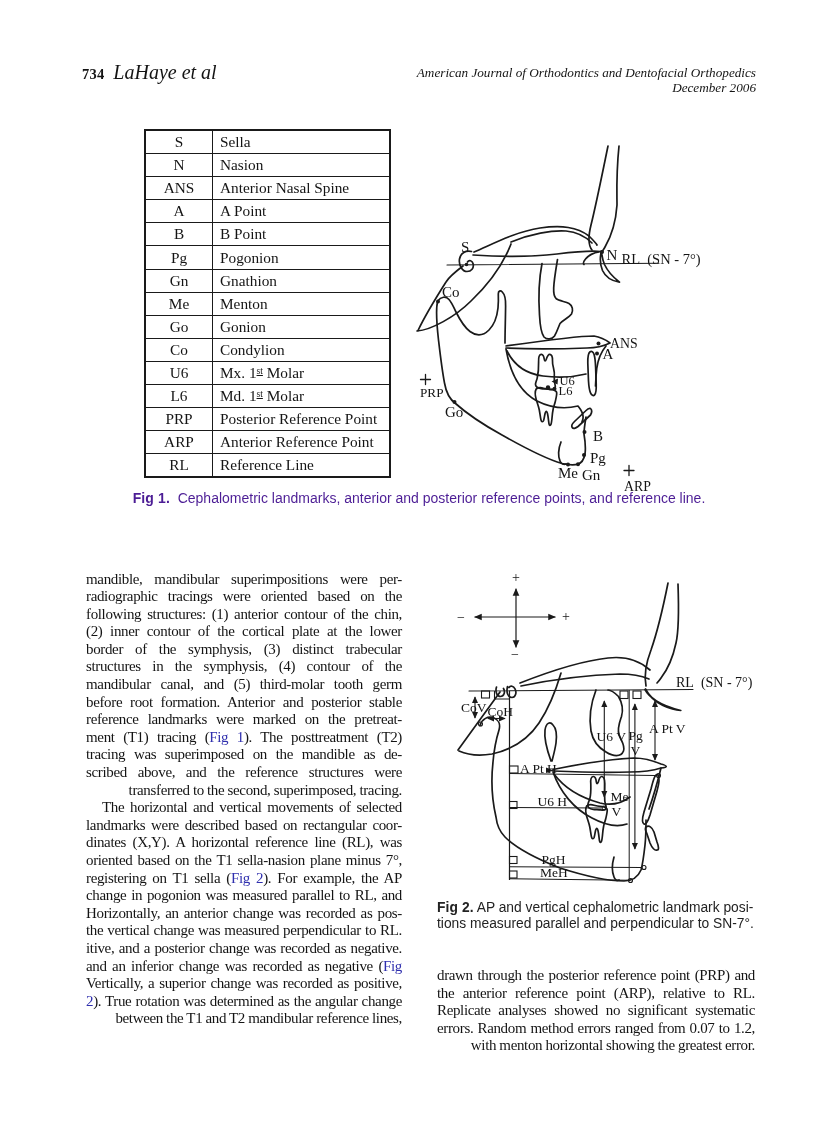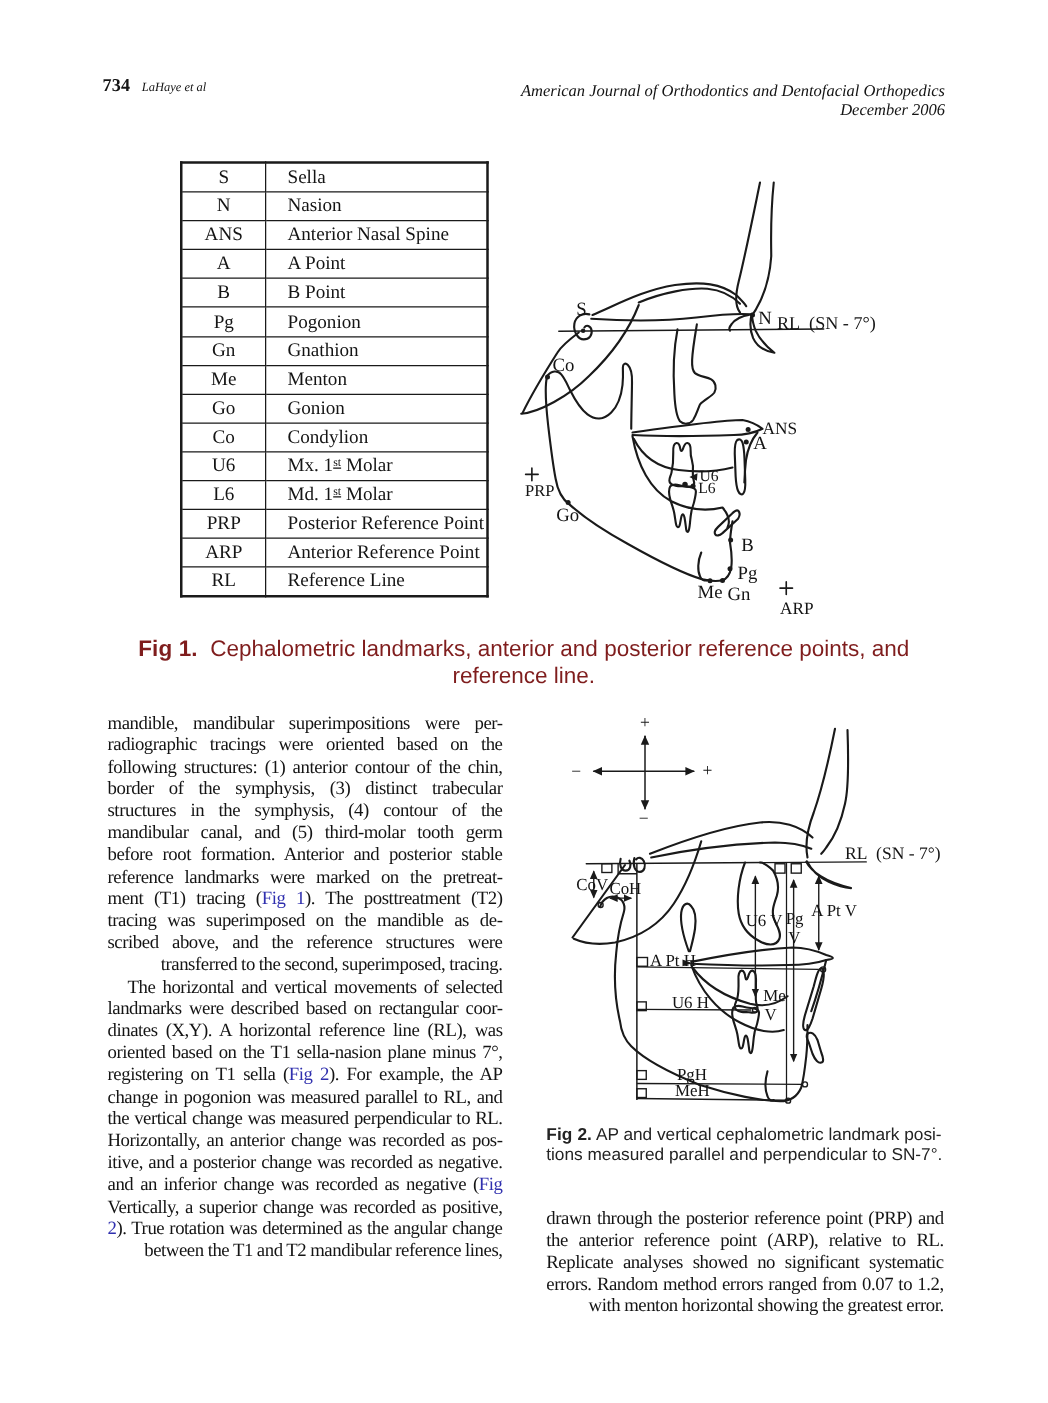--- a/index.html
+++ b/index.html
@@ -4,31 +4,31 @@
 <style>
 html,body{margin:0;padding:0;}
 body{width:838px;height:1122px;background:#fff;position:relative;overflow:hidden;
   font-family:"Liberation Serif",serif;color:#141414;}
 .abs{position:absolute;}
 .blue{color:#2f2fae;}
 sup{font-size:10px;line-height:0;vertical-align:baseline;position:relative;top:-5px;text-decoration:underline;}
 
 #hl{left:82px;top:60.5px;font-size:14.5px;}
 #hl b{font-weight:bold;letter-spacing:0.2px;}
-#hl i{margin-left:9px;font-size:10px;}
+#hl i{margin-left:9px;font-size:20px;}
 #hr{right:82px;top:65px;text-align:right;font-style:italic;font-size:13.2px;line-height:15.2px;}
 
 #tbl{left:144px;top:129px;width:247px;border:2px solid #1a1a1a;border-collapse:collapse;}
 #tbl td{border:1px solid #1a1a1a;font-size:15.3px;height:22.1px;padding:0;vertical-align:middle;}
 #tbl td.c1{width:66px;text-align:center;}
-#tbl td.c2{padding-left:17px;}
+#tbl td.c2{padding-left:7px;}
 #tbl sup{font-size:9.5px;top:-4px;}
 
-#cap1{left:84px;top:509px;width:670px;text-align:center;
-  font-family:"Liberation Sans",sans-serif;font-size:18px;color:#7f1d1d;}
+#cap1{left:84px;top:490px;width:670px;text-align:center;
+  font-family:"Liberation Sans",sans-serif;font-size:14px;color:#4c1d95;}
 #cap2{left:437px;top:899.5px;width:324px;font-family:"Liberation Sans",sans-serif;
   font-size:13.8px;line-height:16.3px;color:#232323;}
 #cap1 b,#cap2 b{letter-spacing:0.1px;}
 
 .col{font-size:15px;line-height:17.6px;letter-spacing:-0.35px;word-spacing:-0.2px;}
 #colL{left:86px;top:570.5px;width:316px;}
 #colR{left:437px;top:967px;width:318px;}
 .j{text-align:justify;text-align-last:justify;}
 .e{text-align:right;}
 .ind{text-indent:16px;}
@@ -171,37 +171,38 @@
 <text x="624" y="491" font-size="13.8px">ARP</text>
 </g>
 </svg>
 
 <div class="abs" id="cap1"><b>Fig 1.</b>&nbsp; Cephalometric landmarks, anterior and posterior reference points, and reference line.</div>
 
 <div class="abs col" id="colL">
 <div class="j">mandible, mandibular superimpositions were per-</div>
 <div class="j">radiographic tracings were oriented based on the</div>
 <div class="j">following structures: (1) anterior contour of the chin,</div>
+<div class="j">(2) inner contour of the cortical plate at the lower</div>
 <div class="j">border of the symphysis, (3) distinct trabecular</div>
 <div class="j">structures in the symphysis, (4) contour of the</div>
 <div class="j">mandibular canal, and (5) third-molar tooth germ</div>
 <div class="j">before root formation. Anterior and posterior stable</div>
 <div class="j">reference landmarks were marked on the pretreat-</div>
 <div class="j">ment (T1) tracing (<span class="blue">Fig 1</span>). The posttreatment (T2)</div>
 <div class="j">tracing was superimposed on the mandible as de-</div>
 <div class="j">scribed above, and the reference structures were</div>
 <div class="e">transferred to the second, superimposed, tracing.</div>
 <div class="j ind">The horizontal and vertical movements of selected</div>
 <div class="j">landmarks were described based on rectangular coor-</div>
 <div class="j">dinates (X,Y). A horizontal reference line (RL), was</div>
 <div class="j">oriented based on the T1 sella-nasion plane minus 7°,</div>
 <div class="j">registering on T1 sella (<span class="blue">Fig 2</span>). For example, the AP</div>
 <div class="j">change in pogonion was measured parallel to RL, and</div>
+<div class="j">Horizontally, an anterior change was recorded as pos-</div>
 <div class="j">the vertical change was measured perpendicular to RL.</div>
-<div class="j">Horizontally, an anterior change was recorded as pos-</div>
 <div class="j">itive, and a posterior change was recorded as negative.</div>
 <div class="j">and an inferior change was recorded as negative (<span class="blue">Fig</span></div>
 <div class="j">Vertically, a superior change was recorded as positive,</div>
 <div class="j"><span class="blue">2</span>). True rotation was determined as the angular change</div>
 <div class="e">between the T1 and T2 mandibular reference lines,</div>
 </div>
 
 <svg id="fig2" style="left:430px;top:560px" width="360" height="330" viewBox="430 560 360 330">
 <g fill="none" stroke="#1a1a1a" stroke-width="1.7" stroke-linecap="round" stroke-linejoin="round">
 <path d="M516,589 L516,647" stroke-width="1.2" marker-start="url(#ah)" marker-end="url(#ah)"></path>

